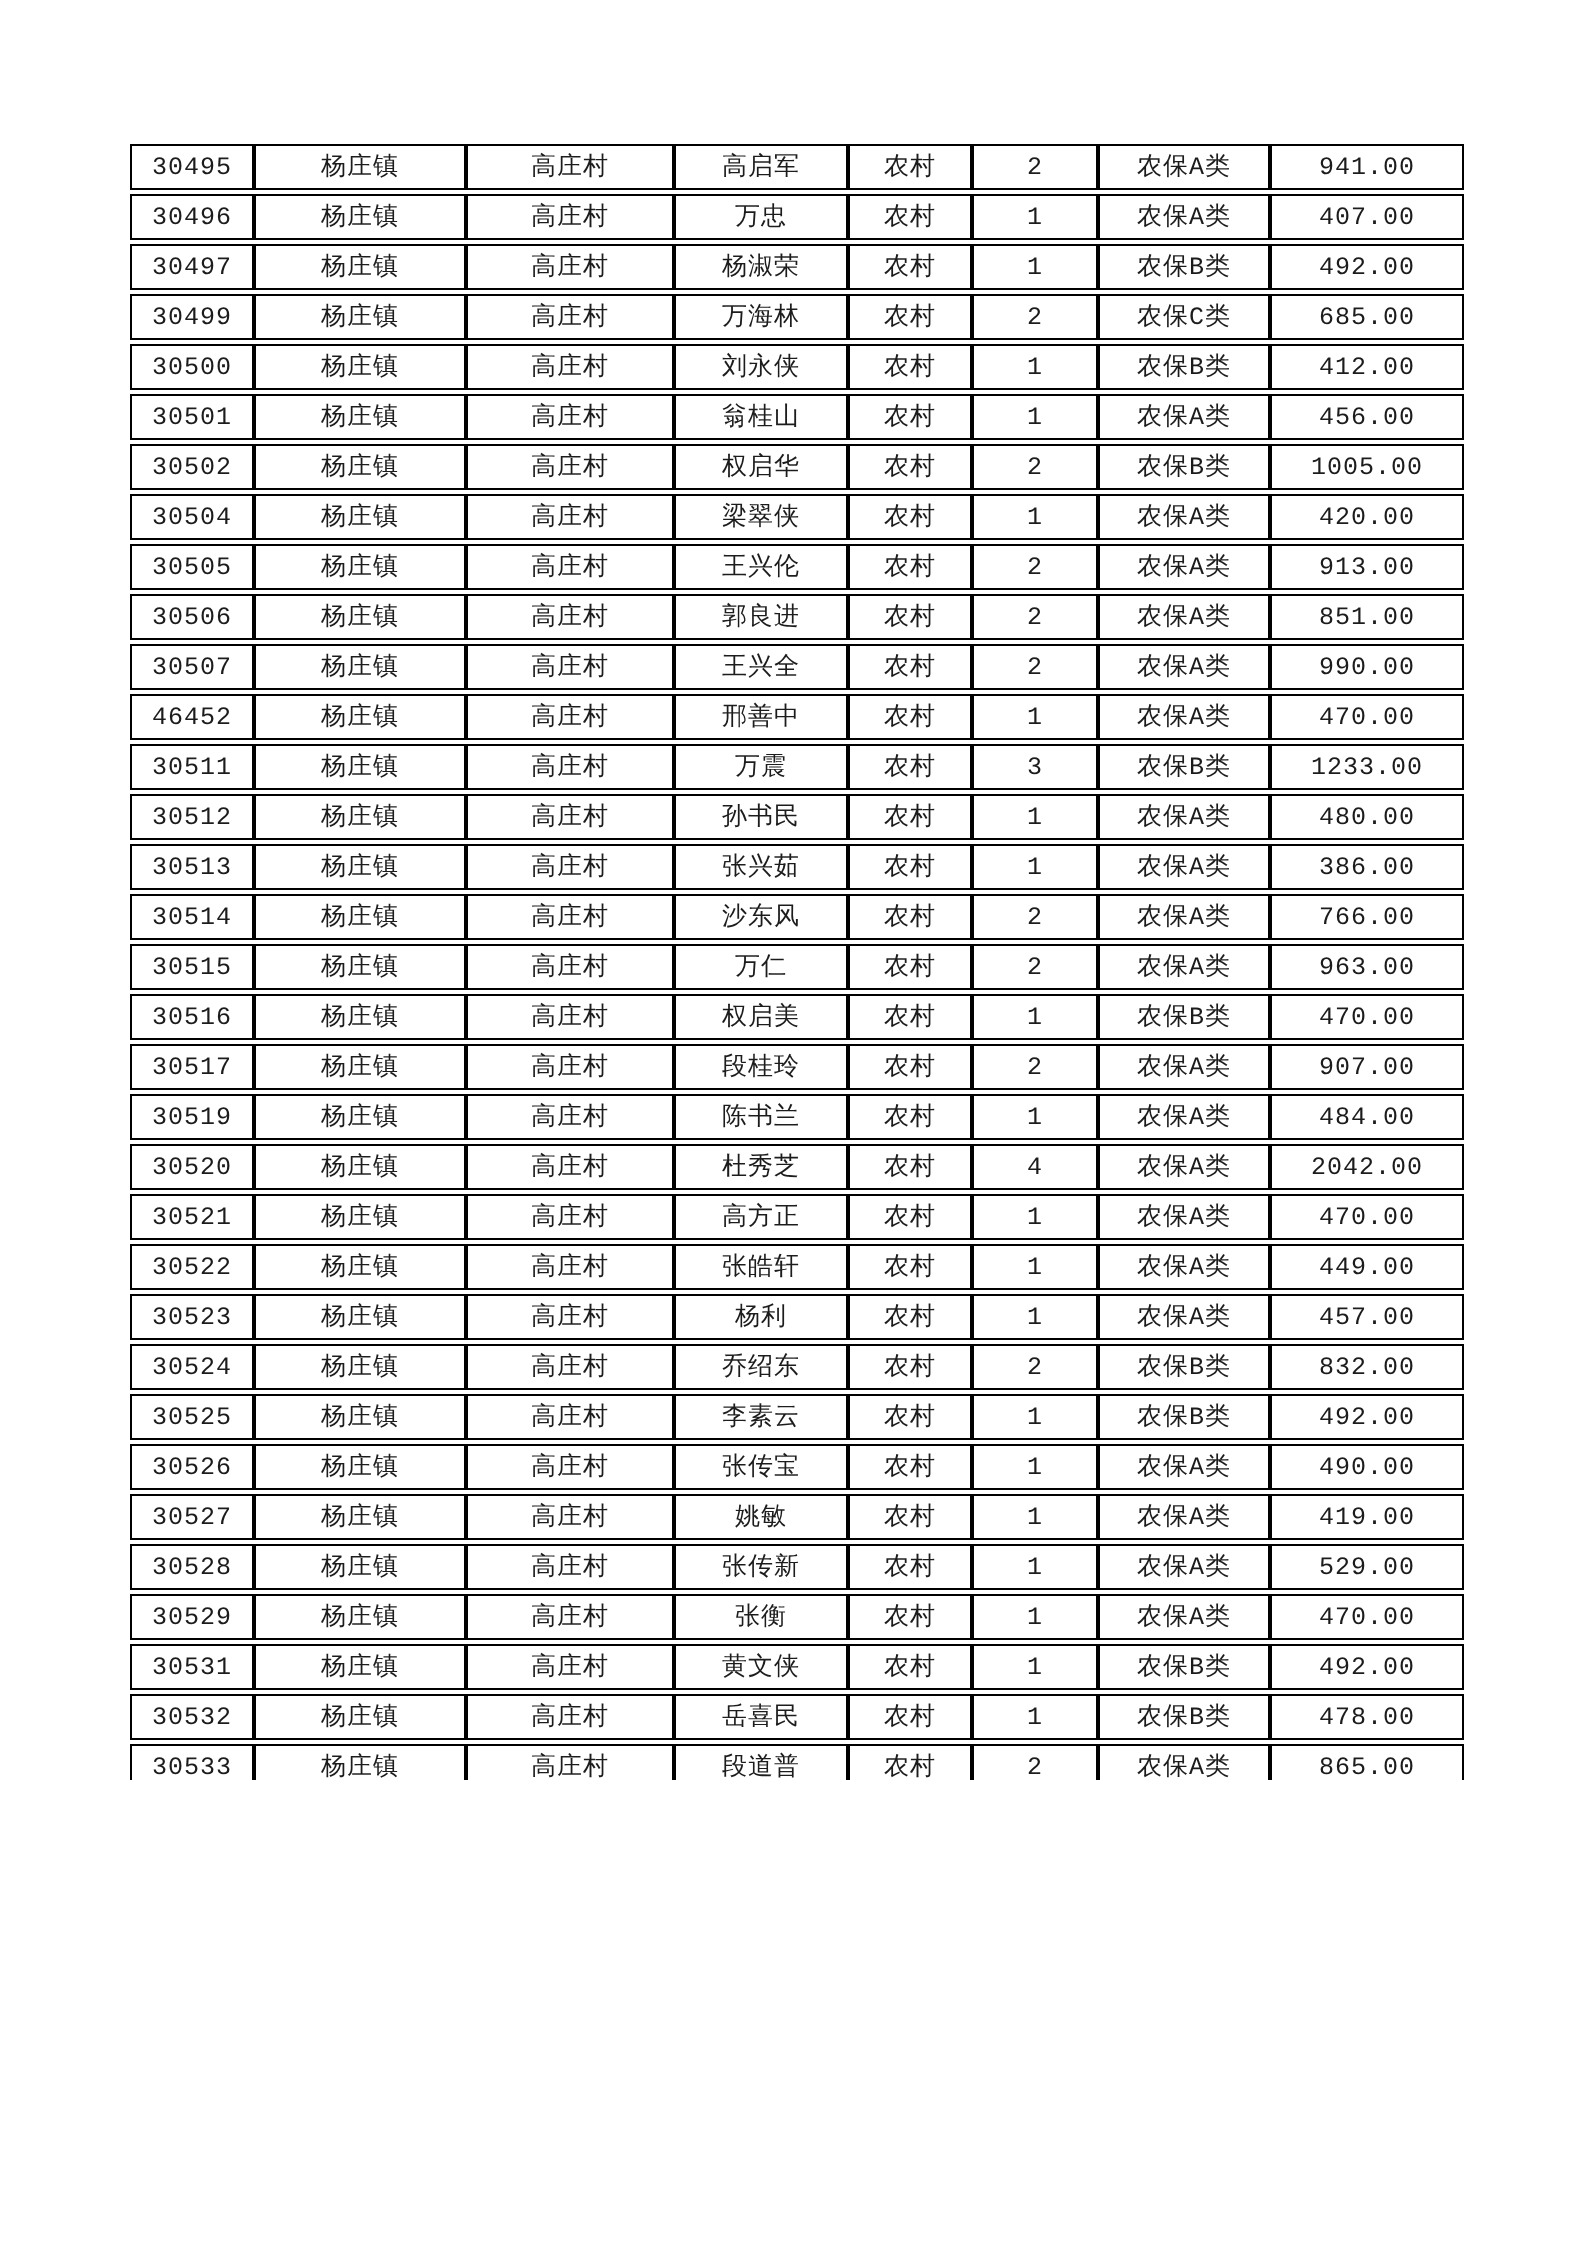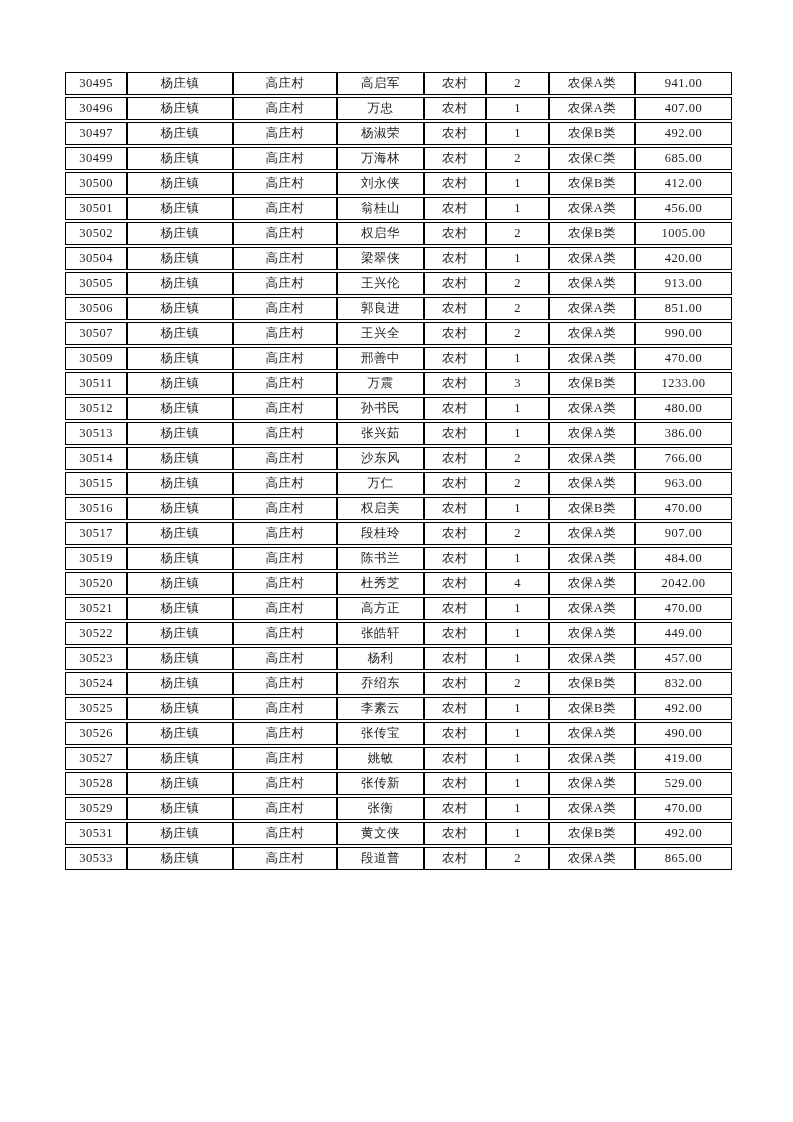--- a/index.html
+++ b/index.html
@@ -6,21 +6,21 @@
     margin: 0;
     padding: 0;
     background: #ffffff;
   }
   .page {
     position: relative;
     width: 793px;
     height: 890px;
     background: #ffffff;
     overflow: hidden;
-    font-family: Liberation Serif, serif;
+    font-family: Liberation Mono, monospace;
   }
   table.records {
     position: absolute;
     left: 65px;
     top: 70px;
     width: 667px;
     table-layout: fixed;
     border-collapse: separate;
     border-spacing: 0 2px;
     font-size: 12.5px;
@@ -167,21 +167,21 @@
           <td>30507</td>
           <td>杨庄镇</td>
           <td>高庄村</td>
           <td>王兴全</td>
           <td>农村</td>
           <td>2</td>
           <td>农保A类</td>
           <td>990.00</td>
         </tr>
         <tr>
-          <td>30509</td>
+          <td>46452</td>
           <td>杨庄镇</td>
           <td>高庄村</td>
           <td>邢善中</td>
           <td>农村</td>
           <td>1</td>
           <td>农保A类</td>
           <td>470.00</td>
         </tr>
         <tr>
           <td>30511</td>
@@ -365,20 +365,30 @@
         </tr>
         <tr>
           <td>30531</td>
           <td>杨庄镇</td>
           <td>高庄村</td>
           <td>黄文侠</td>
           <td>农村</td>
           <td>1</td>
           <td>农保B类</td>
           <td>492.00</td>
+        </tr>
+        <tr>
+          <td>30532</td>
+          <td>杨庄镇</td>
+          <td>高庄村</td>
+          <td>岳喜民</td>
+          <td>农村</td>
+          <td>1</td>
+          <td>农保B类</td>
+          <td>478.00</td>
         </tr>
         <tr>
           <td>30533</td>
           <td>杨庄镇</td>
           <td>高庄村</td>
           <td>段道普</td>
           <td>农村</td>
           <td>2</td>
           <td>农保A类</td>
           <td>865.00</td>

